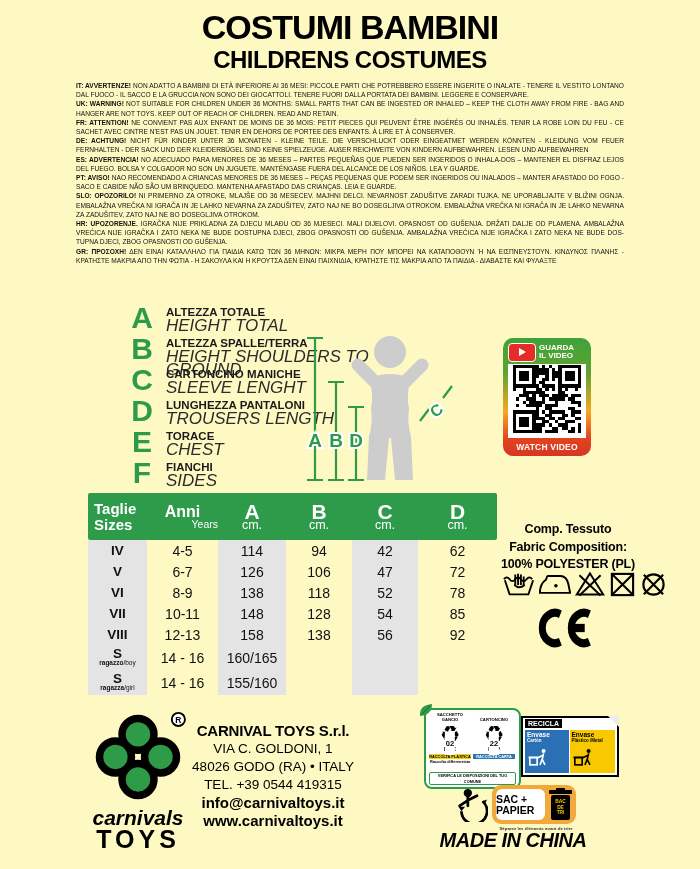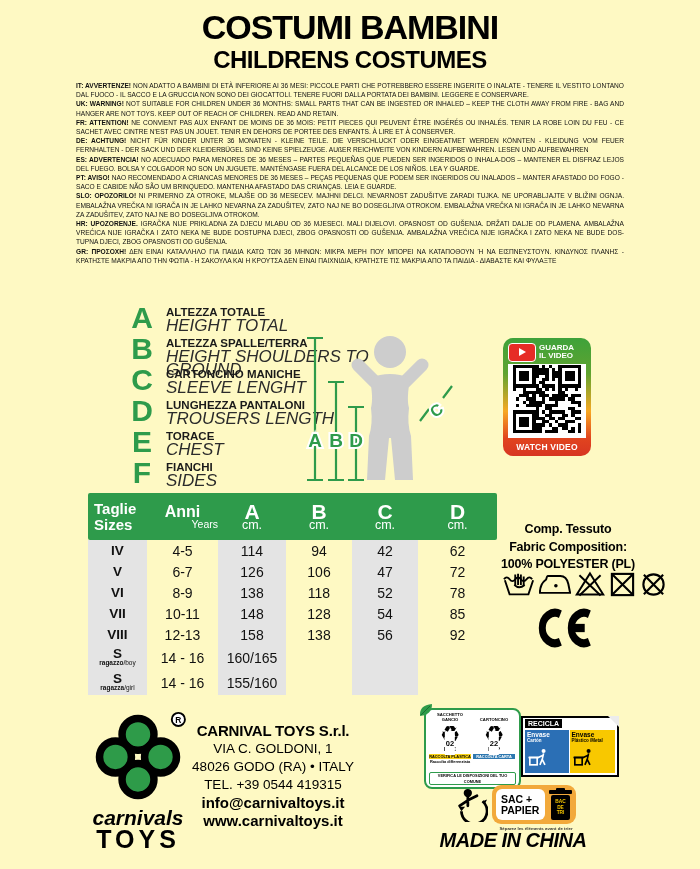--- a/index.html
+++ b/index.html
@@ -94,21 +94,21 @@
   .rec-blue{flex:1;background:#2B6FB5;color:#fff;padding:1px 2px;position:relative;}
   .rec-yellow{flex:1.05;background:#F8C800;color:#000;padding:1px 2px;position:relative;}
   .rec-env{font-size:6.5px;font-weight:800;line-height:7px;}
   .rec-envsub{font-size:4.5px;font-weight:700;line-height:5px;}
   .rec-icon{position:absolute;left:3px;bottom:2px;}
 
   
   .triman{position:absolute;left:455px;top:786px;}
   .sac{position:absolute;left:492px;top:785px;width:84px;height:39px;background:#F2A93B;border-radius:9px;}
   .sac-white{position:absolute;left:4px;top:4px;width:49px;height:31px;background:#fff;border-radius:6px;
-             display:flex;flex-direction:column;justify-content:center;padding-left:5px;box-sizing:border-box;}
+             display:flex;flex-direction:column;justify-content:center;box-sizing:border-box;}
   .sac-white .t{font-size:10.5px;font-weight:800;line-height:11px;}
   .sac-bin{position:absolute;right:3px;top:3px;width:25px;height:33px;}
   .bin-lid{position:absolute;top:2px;left:1px;right:1px;height:4px;background:#000;border-radius:1px;}
   .bin-handle{position:absolute;top:0;left:8px;width:9px;height:3px;background:#000;border-radius:1px;}
   .bin-body{position:absolute;top:7px;left:3px;right:3px;bottom:1px;background:#000;border-radius:2px;
             color:#F8C800;font-size:4.8px;font-weight:800;text-align:center;line-height:5.6px;padding-top:4px;box-sizing:border-box;}
   .sac-note{position:absolute;left:494px;top:826px;width:84px;font-size:4.4px;font-weight:700;color:#333;text-align:center;}
   .madein{position:absolute;left:428px;top:829px;width:170px;text-align:center;
           font-size:20px;font-weight:800;font-style:italic;letter-spacing:-0.5px;}
 </style>

